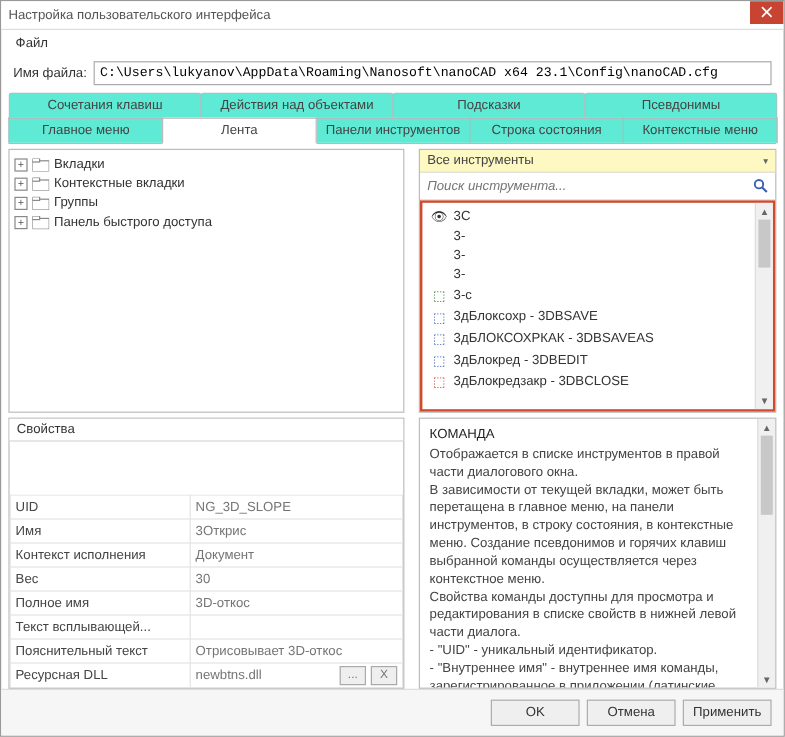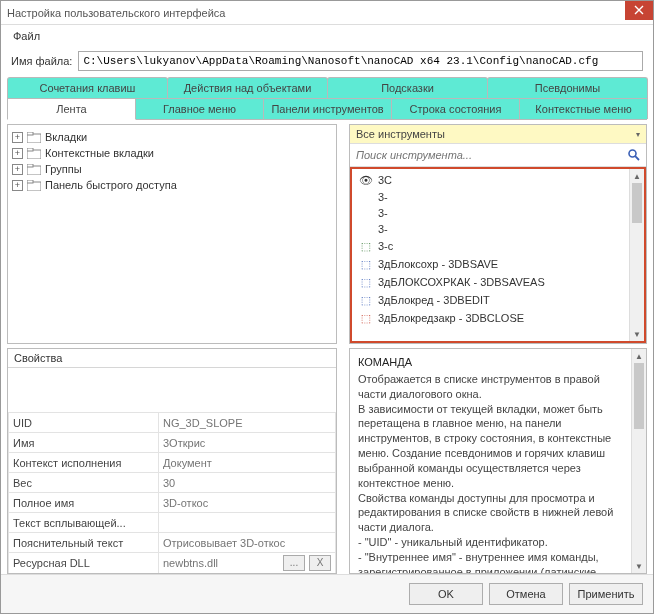--- a/index.html
+++ b/index.html
@@ -76,22 +76,22 @@
   <input type="text" value="C:\Users\lukyanov\AppData\Roaming\Nanosoft\nanoCAD x64 23.1\Config\nanoCAD.cfg" style="">
 </div>
 
 <div class="tabs row1">
   <div class="tab">Сочетания клавиш</div>
   <div class="tab">Действия над объектами</div>
   <div class="tab">Подсказки</div>
   <div class="tab">Псевдонимы</div>
 </div>
 <div class="tabs row2">
+  <div class="tab">Главное меню</div>
   <div class="tab active">Лента</div>
-  <div class="tab">Главное меню</div>
   <div class="tab">Панели инструментов</div>
   <div class="tab">Строка состояния</div>
   <div class="tab">Контекстные меню</div>
 </div>
 
 <div class="main">
 
   <div class="leftcol">
     <div class="panel tree-top">
       <div class="tree">

